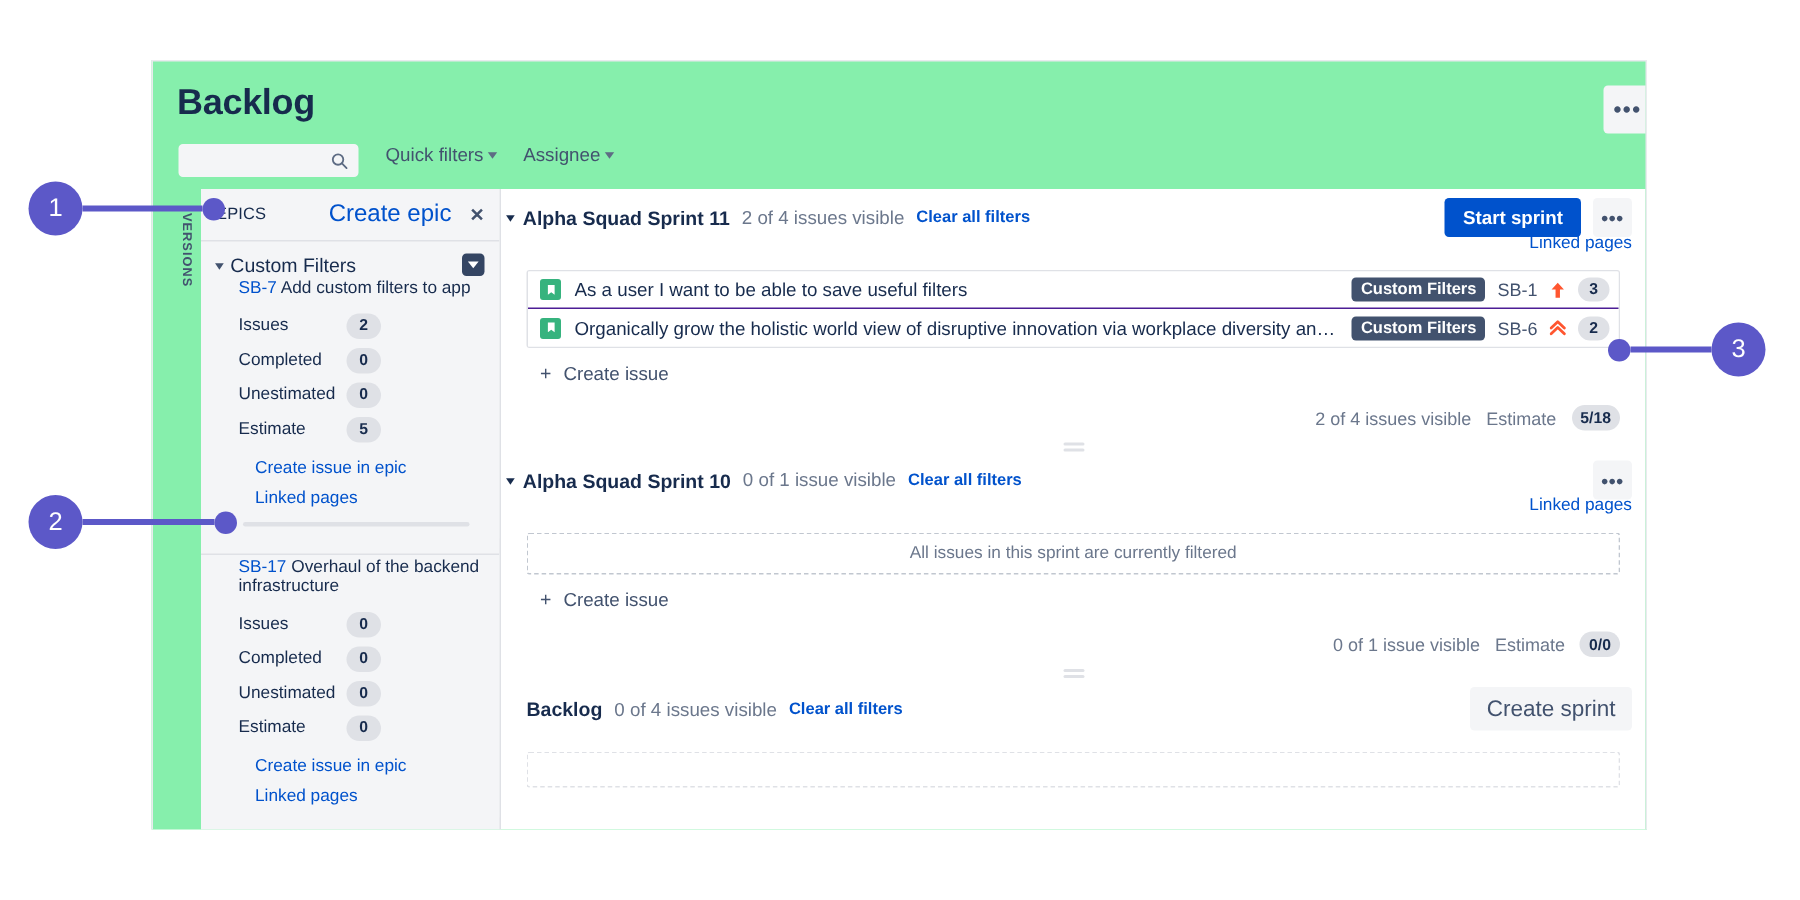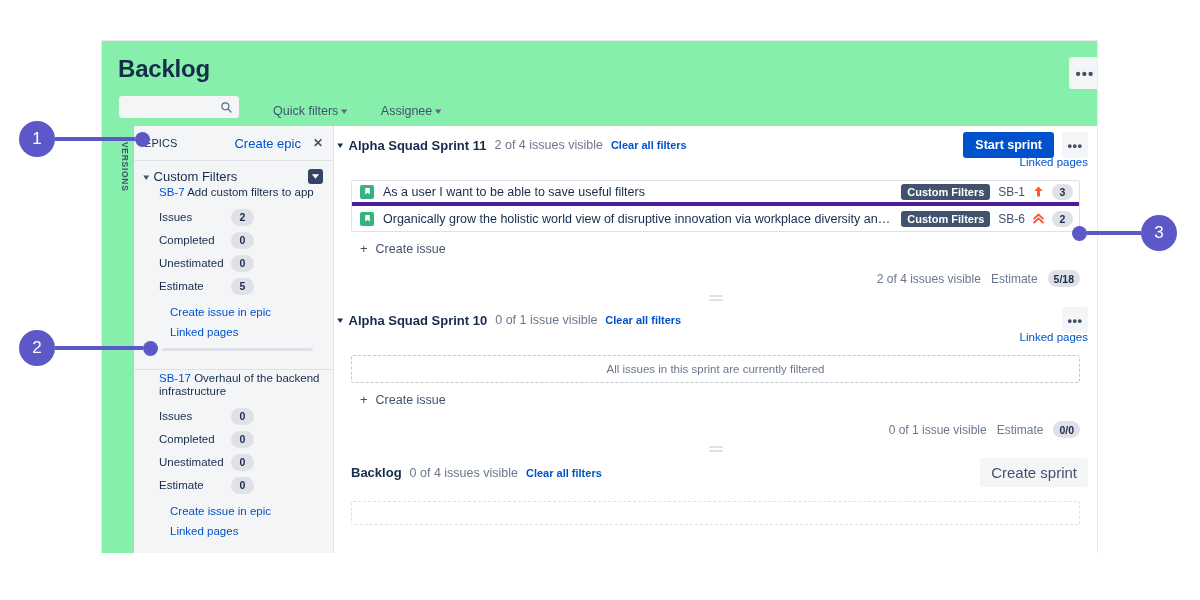--- a/index.html
+++ b/index.html
@@ -49,22 +49,22 @@
     font-size: 15px;
     letter-spacing: 1px;
     font-weight: bold;
     cursor: pointer;
   }
 
   
   .toolbar {
     position: absolute;
     left: 17px; top: 55px;
-    display: flex; align-items: flex-end;
-    gap: 16px;
+    display: flex; align-items: flex-start;
+    gap: 0;
   }
   .search-box {
     position: relative;
     width: 120px; height: 22px;
     background: #f4f5f7;
     border: 1px solid #f4f5f7;
     border-radius: 3px;
     display: flex; align-items: center;
   }
   .search-box input {
@@ -125,21 +125,21 @@
     display: flex; align-items: center;
     padding: 0 10px 0 10px;
     background: #f4f5f7;
   }
   .epic-panel-head .ttl {
     font-size: 11px; color: #172b4d;
     letter-spacing: 0.1px;
   }
   .epic-panel-head .create-epic {
     margin-left: auto;
-    font-size: 13px;
+    font-size: 16px;
     color: #0052cc;
     cursor: pointer;
   }
   .epic-panel-head .close-x {
     margin-left: 12px;
     font-size: 12px;
     color: #42526e;
     cursor: pointer;
     font-weight: bold;
   }
@@ -275,21 +275,21 @@
   .issue-list {
     margin: 12px 17px 0 17px;
     border: 1px solid #dfe1e6;
     border-radius: 2px;
     background: #fff;
   }
   .issue-row {
     display: flex; align-items: center;
     height: 25px;
     padding: 0 6px 0 8px;
-    border-bottom: 4px solid #4c1d95;
+    border-bottom: 1px solid #4c1d95;
     background: #fff;
     cursor: pointer;
   }
   .issue-row:last-child { border-bottom: none; }
   .issue-type-icon {
     width: 14px; height: 14px; border-radius: 2px;
     background: #36b37e;
     display: flex; align-items: center; justify-content: center;
     flex: 0 0 auto;
     margin-right: 9px;

